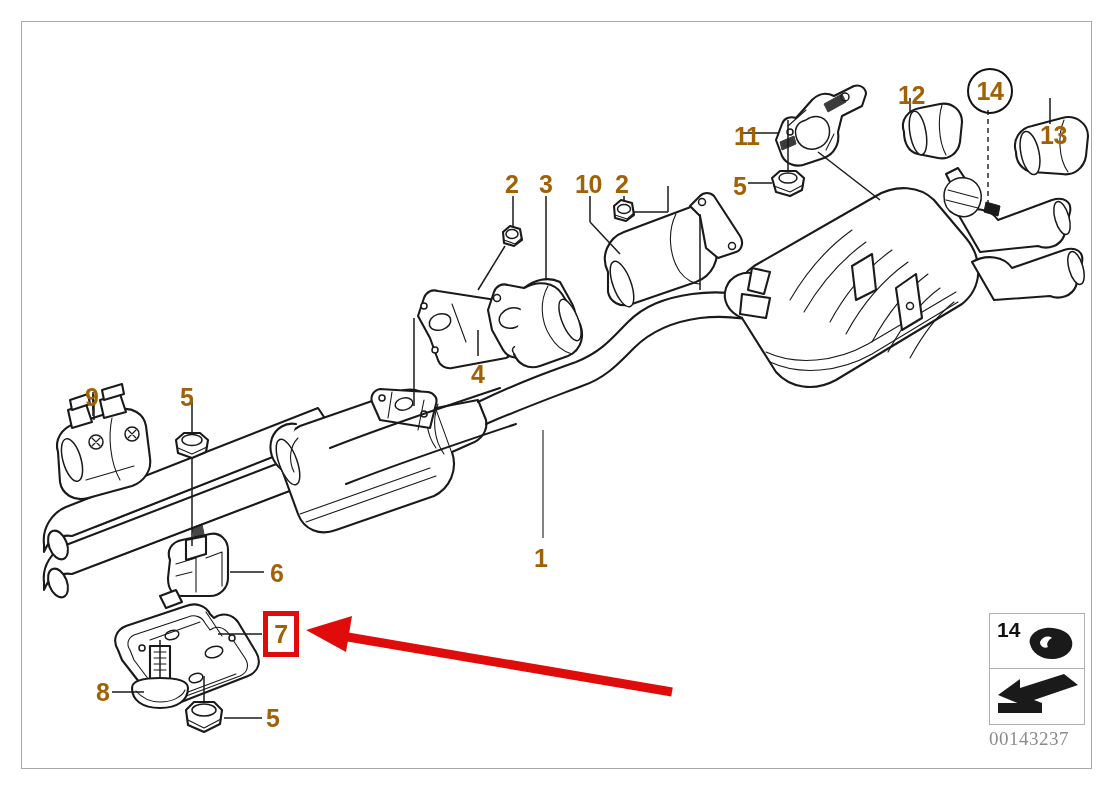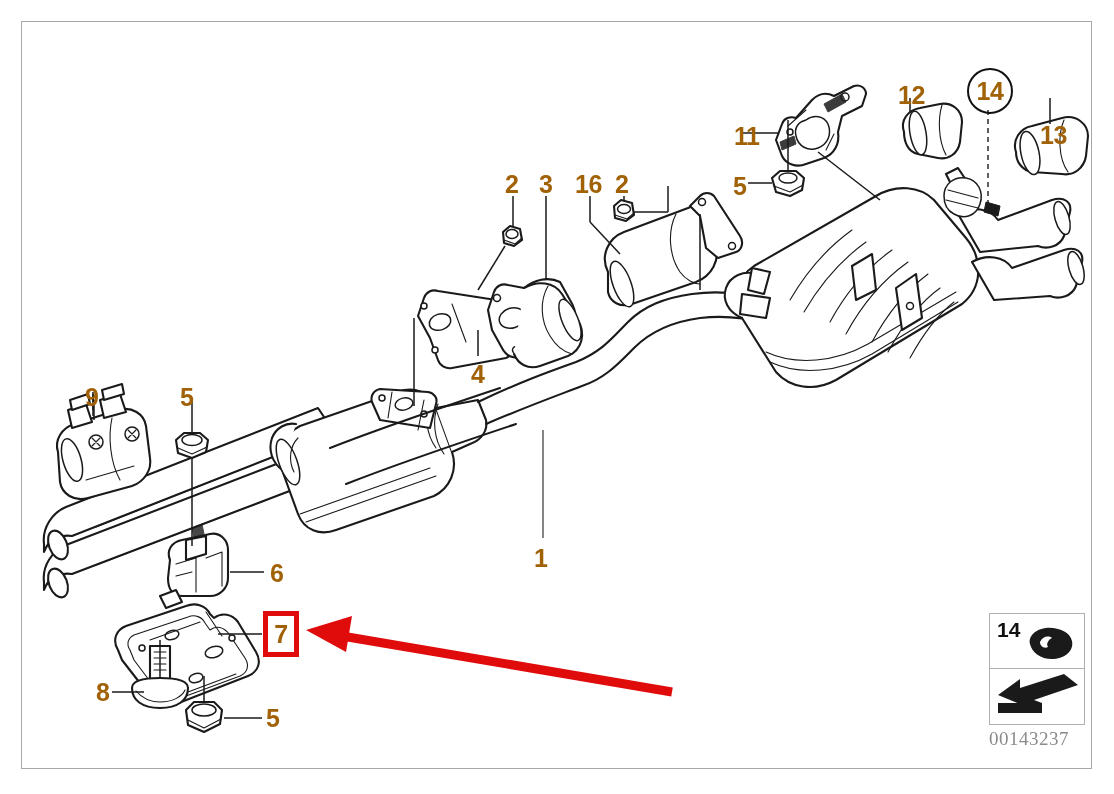--- a/index.html
+++ b/index.html
@@ -464,21 +464,21 @@
     <g>
       <line x1="672" y1="692" x2="330" y2="634" stroke="#e00b0b" stroke-width="9" stroke-linecap="butt"></line>
       <polygon points="306,630 352,616 346,652" fill="#e00b0b"></polygon>
     </g>
 
   </svg>
 
   <div class="callout" style="left:534px; top:546px;">1</div>
   <div class="callout" style="left:505px; top:172px;">2</div>
   <div class="callout" style="left:539px; top:172px;">3</div>
-  <div class="callout" style="left:575px; top:172px;">16</div>
+  <div class="callout" style="left:575px; top:172px;">10</div>
   <div class="callout" style="left:615px; top:172px;">2</div>
   <div class="callout" style="left:471px; top:362px;">4</div>
   <div class="callout" style="left:733px; top:174px;">5</div>
   <div class="callout" style="left:734px; top:124px;">11</div>
   <div class="callout" style="left:898px; top:83px;">12</div>
   <div class="callout circled" style="left:967px; top:68px;">14</div>
   <div class="callout" style="left:1040px; top:83px;margin-top:40px;">13</div>
   <div class="callout" style="left:85px; top:385px;">9</div>
   <div class="callout" style="left:180px; top:385px;">5</div>
   <div class="callout" style="left:270px; top:561px;">6</div>

